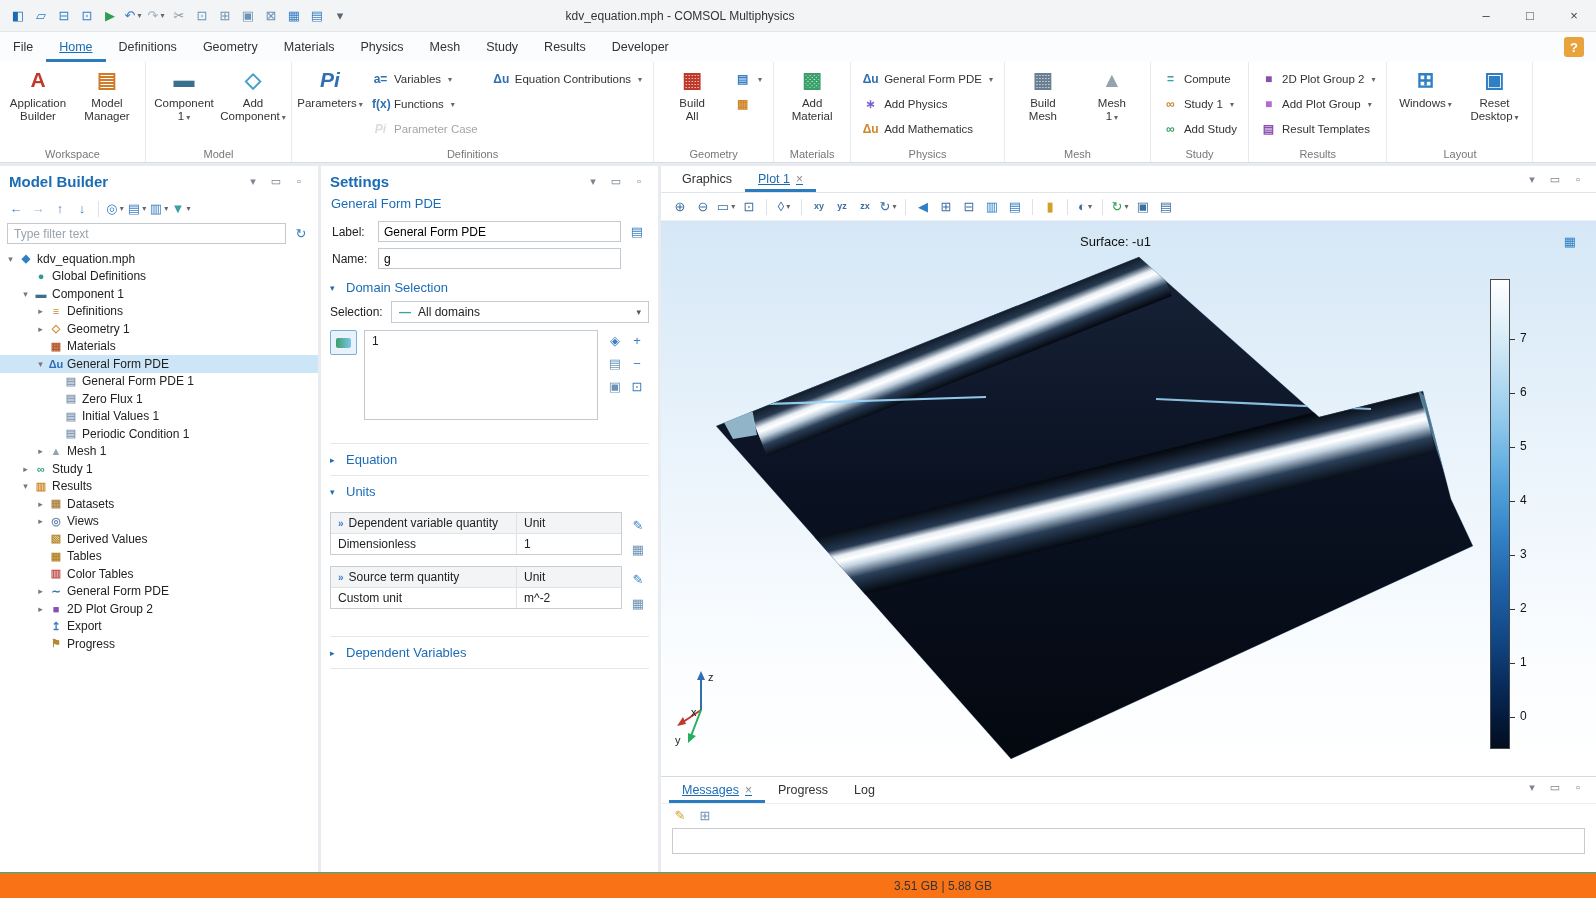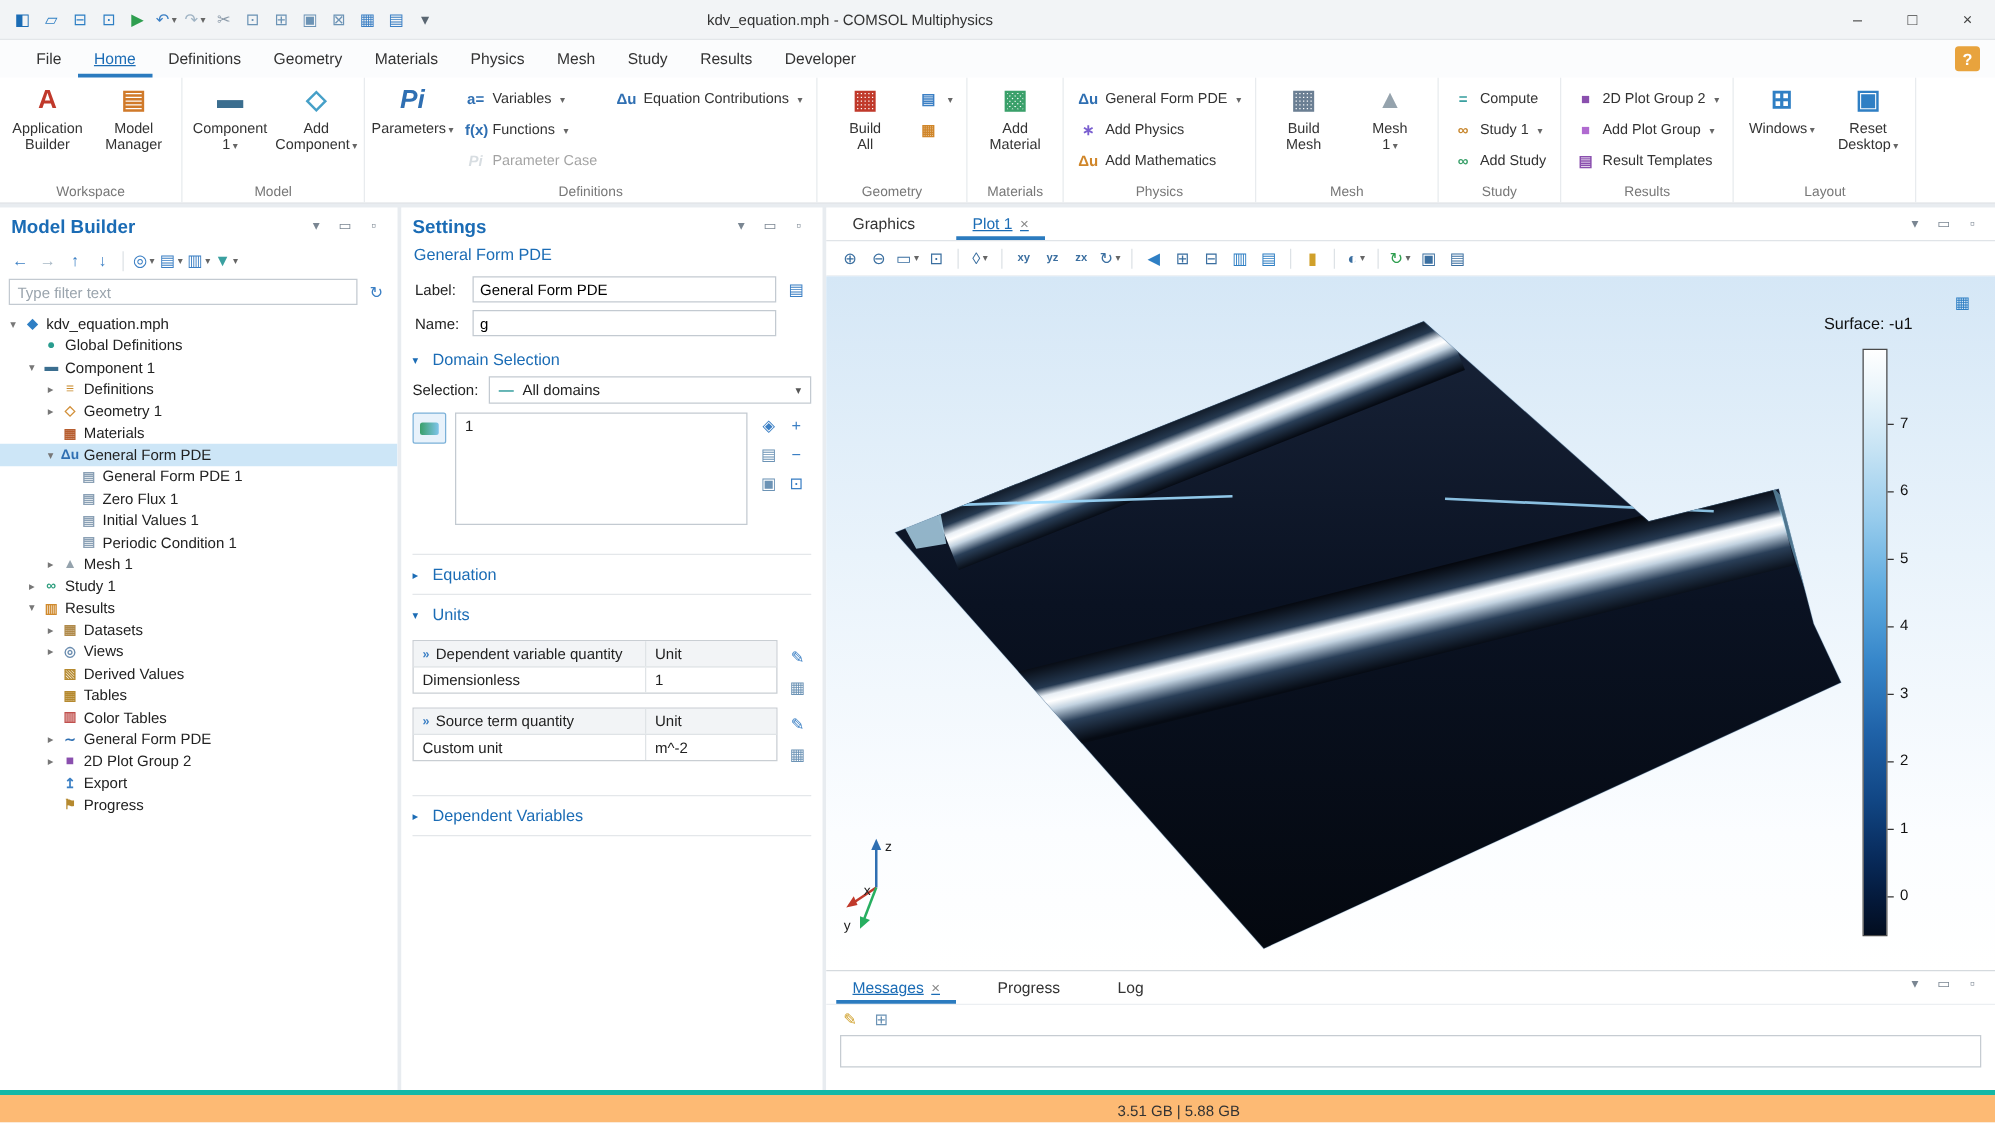--- a/index.html
+++ b/index.html
@@ -10,21 +10,21 @@
   .titlebar { height:32px; background:#f2f4f6; border-bottom:1px solid #e3e6e9; display:flex; align-items:center; position:relative; flex:none; }
   .qat { display:flex; align-items:center; gap:3px; padding-left:8px; z-index:2; }
   .ibtn { display:inline-flex; align-items:center; justify-content:center; min-width:20px; height:20px; border-radius:3px; cursor:default; }
   .glyph { font-size:13px; line-height:1; }
   .wtitle { position:absolute; left:400px; width:560px; text-align:center; font-size:12px; color:#333; }
   .wcontrols { margin-left:auto; display:flex; z-index:2; }
   .wcontrols .ibtn { width:44px; height:31px; border-radius:0; color:#444; }
   .caret { font-size:8px; color:#666; margin-left:2px; }
 
   
-  .menubar { height:30px; background:#fbfcfd; display:flex; align-items:stretch; padding-left:16px; position:relative; flex:none; }
+  .menubar { height:30px; background:#fbfcfd; display:flex; align-items:stretch; padding-left:0; position:relative; flex:none; }
   .mtabs { display:flex; }
   .tab { padding:0 13px; display:inline-flex; align-items:center; gap:6px; font-size:12.5px; color:#333; white-space:nowrap; }
   .tab.active { color:#1b6cb5; box-shadow:inset 0 -3px 0 #2b7bbf;text-decoration:underline; }
   .tab-close { font-size:12px; color:#888; }
   .helpbtn { position:absolute; right:12px; top:5px; width:20px; height:20px; background:#e8a33d; color:#fff; border-radius:3px; display:flex; align-items:center; justify-content:center; font-weight:bold; font-size:13px; }
 
   
   .ribbon { height:101px; background:#fff; border-bottom:1px solid #d9dde1; flex:none; }
   .rgroups { display:flex; height:100%; }
   .rgroup { display:flex; flex-direction:column; border-right:1px solid #e8ebee; padding:3px 6px 1px; }
@@ -90,46 +90,46 @@
   .urow:last-child { border-bottom:none;text-align:right; }
   .urow.uhead { background:#f2f4f6; }
   .ucell { padding:3px 7px; font-size:12px; display:flex; align-items:center; gap:5px; }
   .ucell.c1 { flex:1.9; border-right:1px solid #dfe3e6; }
   .ucell.c2 { flex:1; }
   .upre { color:#3b7fc4; font-size:10px; font-weight:bold; }
   .uticons { display:flex; flex-direction:column; gap:4px; padding-top:3px; width:22px; flex:none; }
 
   
   .gtabs-row { height:27px; display:flex; align-items:stretch; border-bottom:1px solid #e0e4e8; padding:0 8px; flex:none; }
-  .gtabs { display:flex;gap:20px; }
+  .gtabs { display:flex; }
   .gtabs-row .pctrl { align-items:center; }
   .gtoolbar { height:28px; display:flex; align-items:center; gap:3px; padding:0 9px; border-bottom:1px solid #eef1f4; flex:none; }
   .tsep { width:1px; height:16px; background:#dde2e6; margin:0 4px; }
   .textic .glyph { font-size:9px; font-weight:bold; }
   .plot { flex:1; position:relative; min-height:0; background:linear-gradient(180deg,#d5e7f6 0%, #e9f3fb 40%, #fbfdff 80%, #ffffff 100%); }
-  .plot-title { position:absolute; top:30px; left:40px; width:829px; text-align:right; font-size:13px; color:#111; z-index:3; }
+  .plot-title { position:absolute; top:13px; left:40px; width:829px; text-align:center; font-size:13px; color:#111; z-index:3; }
   .corner-ic { position:absolute; top:10px; right:16px; z-index:3; }
   svg.surface { position:absolute; left:0; top:0; width:829px; height:100%; }
   .colorbar { position:absolute; left:829px; top:58px; width:72px; height:480px; z-index:2; }
   .cbar { position:absolute; left:0; top:0; width:20px; height:470px; border:1px solid #4a4a4a;
     background:linear-gradient(180deg,#ffffff 0%, #eaf5fb 7%, #c6e3f4 17%, #96cbec 29%, #5fabdf 41%, #3787ca 53%, #2063a9 65%, #114684 77%, #082a5a 87%, #04193a 94%, #020d1f 100%); }
   .cbtick { position:absolute; left:20px; width:5px; height:1px; background:#333; }
   .cblabel { position:absolute; left:30px; font-size:12px; color:#111; }
   .triad { position:absolute; left:10px; bottom:26px; width:70px; height:84px; }
   .triad text { font-size:11px; fill:#222; }
 
   
   .messages { height:96px; border-top:1px solid #d5dade; background:#fff; display:flex; flex-direction:column; flex:none; }
   .mtabs-row { height:27px; display:flex; align-items:stretch; border-bottom:1px solid #eceff2; padding:0 8px; flex:none; }
   .msg-toolbar { height:23px; display:flex; align-items:center; gap:5px; padding:0 9px; flex:none; }
   .msg-body { flex:1; padding:1px 11px; }
   .msg-box { height:26px; border:1px solid #c6ccd2; background:#fff; }
 
   
-  .statusbar { height:26px; background:#fdba74; border-top:4px solid #14b8a6; position:relative; flex:none; }
+  .statusbar { height:26px; background:#f97316; border-top:1px solid #14b8a6; position:relative; flex:none; }
   .memtext { position:absolute; left:943px; top:6px; transform:translateX(-50%); font-size:12px; color:#333; }
 </style>
 </head>
 <body>
 
 <div class="app">
 
   <div class="titlebar">
     <div class="qat">
         <span class="ibtn">

